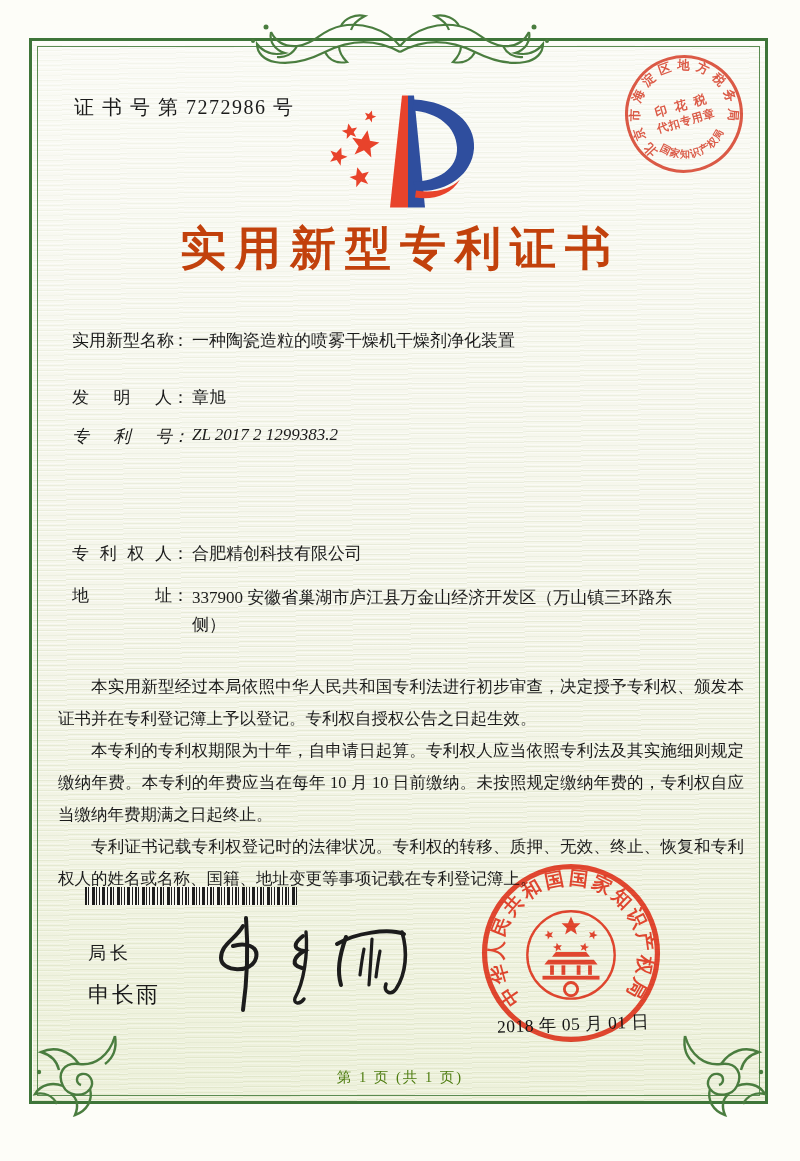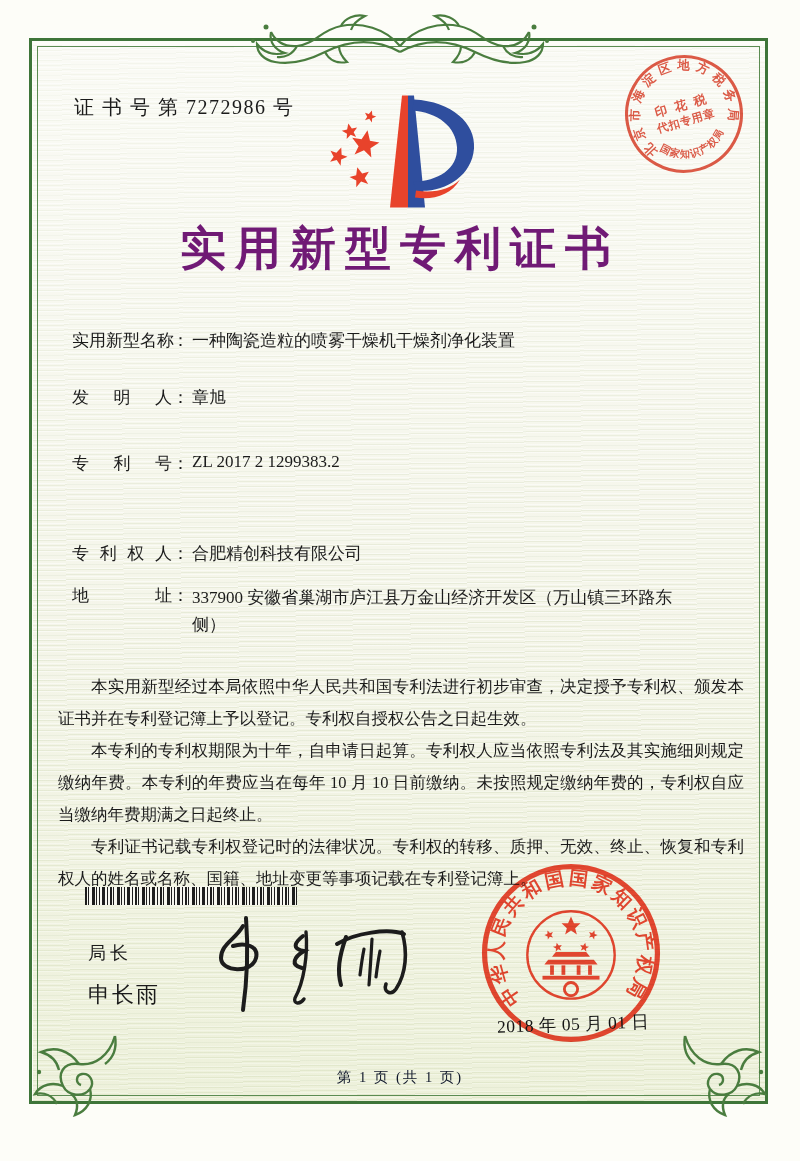--- a/index.html
+++ b/index.html
@@ -28,30 +28,30 @@
   }
   .top-ornament{position:absolute;left:233px;top:10px;width:334px;height:58px;}
   .corner-orn{position:absolute;width:95px;height:95px;}
   .corner-bl{left:27px;top:1028px;}
   .corner-br{left:678px;top:1028px;transform:scaleX(-1);}
 
   .cert-no{position:absolute;left:74px;top:94px;font-size:20px;letter-spacing:1.5px;}
   .logo{position:absolute;left:298px;top:88px;width:220px;height:128px;}
   .title{
     position:absolute;left:0;top:218px;width:800px;margin:0;text-align:center;
-    font-size:46px;font-weight:bold;letter-spacing:9px;color:#701a75;
+    font-size:46px;font-weight:bold;letter-spacing:9px;color:#c2410c;
   }
 
   .row{position:absolute;left:72px;font-size:17px;white-space:nowrap;}
   .lab{display:inline-block;width:100px;text-align:justify;text-align-last:justify;vertical-align:top;}
   .colon{vertical-align:top;}
   .val{margin-left:3px;vertical-align:top;}
   .f-name{top:329px;}
   .f-inventor{top:386px;}
-  .f-patno{top:452px;}
+  .f-patno{top:425px;font-style:italic;}
   .f-appdate{top:490px;}
   .f-patentee{top:542px;}
   .f-address{top:584px;}
   .f-address .val{display:inline-block;width:500px;white-space:normal;line-height:27px;}
   .f-grant{top:641px;width:680px;}
   .grant-right{position:absolute;left:348px;top:0;}
 
   .body-text{
     position:absolute;left:58px;top:671px;width:686px;
     font-size:16.5px;line-height:32px;text-align:justify;
@@ -86,21 +86,21 @@
   }
   .stamp-arc-top{font-size:16px;letter-spacing:7px;fill:#dd4530;font-weight:bold;}
   .stamp-arc-bottom{font-size:13px;letter-spacing:1px;fill:#dd4530;font-weight:bold;}
   .stamp-center1{font-size:16px;fill:#dd4530;font-weight:bold;letter-spacing:3px;}
   .stamp-center2{font-size:14.5px;fill:#dd4530;font-weight:bold;letter-spacing:1px;}
 
   .seal-ring-text{font-size:20px;letter-spacing:3.5px;fill:#ee3b25;font-weight:bold;}
 
   .footer{
     position:absolute;left:0;top:1068px;width:800px;text-align:center;
-    font-size:14.5px;letter-spacing:2px;color:#0f172a;
+    font-size:14.5px;letter-spacing:2px;color:#4d7c0f;
   }
 </style>
 </head>
 <body>
 
 <div class="page">
 
   <div class="paper"></div>
   <div class="border-outer"></div>
   <div class="border-inner"></div>

